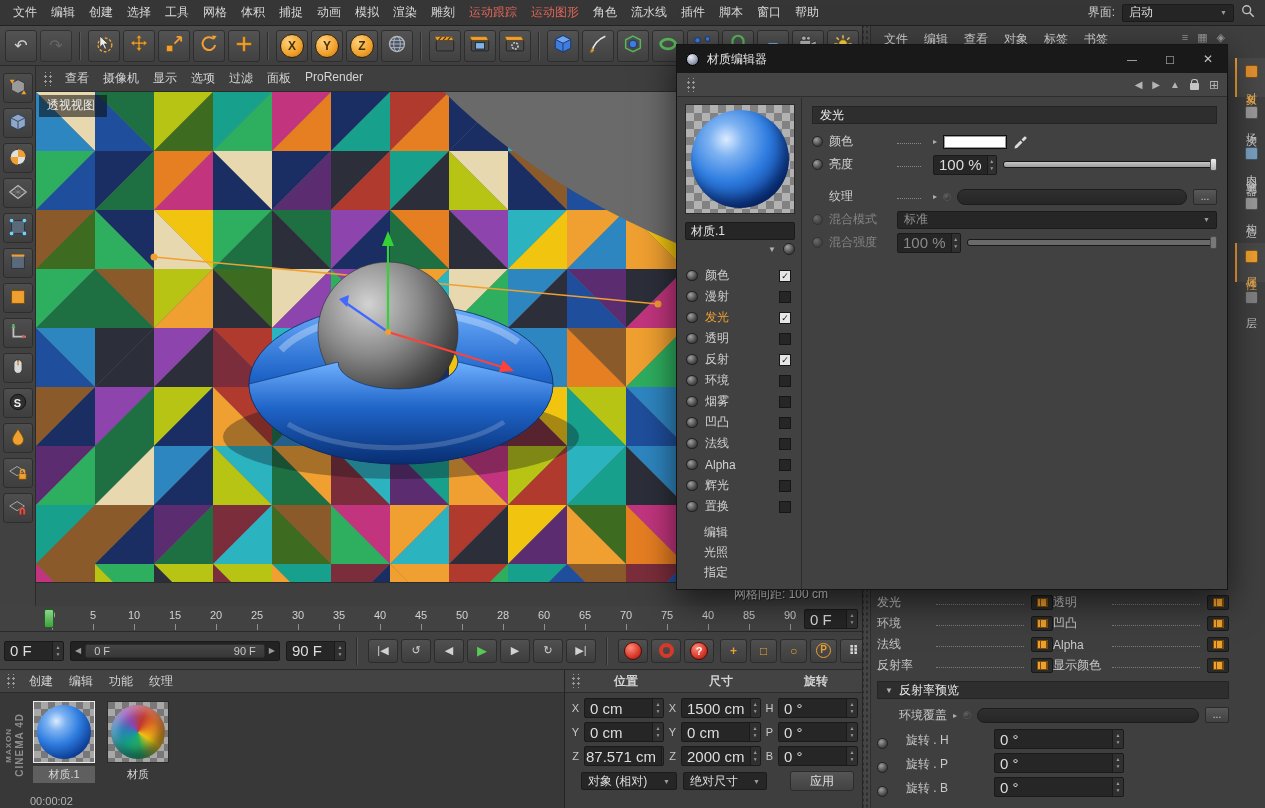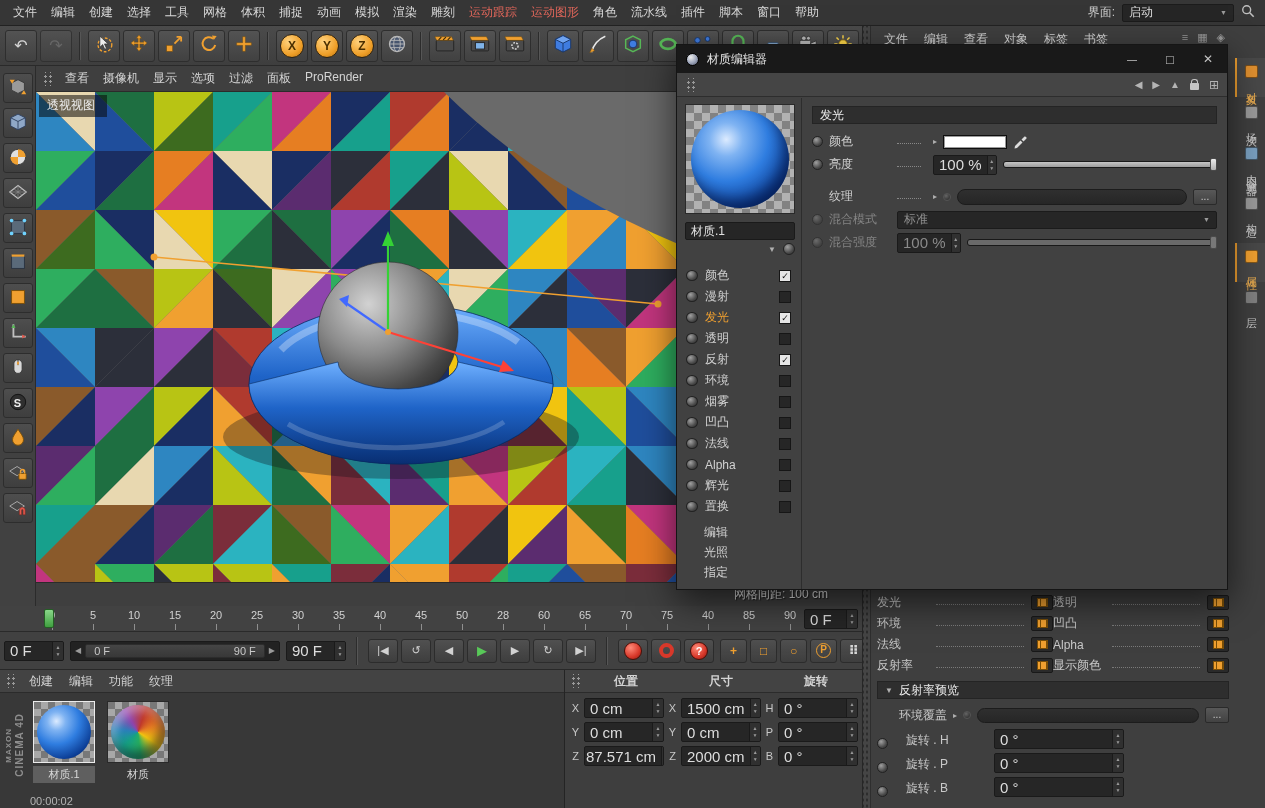--- a/index.html
+++ b/index.html
@@ -1024,20 +1024,29 @@
             <span class="val">2000 cm</span>
             <span class="step"></span>
           </div>
           <span class="ax-lbl">B</span>
           <div class="spin">
             <span class="val">0 °</span>
             <span class="step"></span>
           </div>
         </div>
       </div>
+    <div class="coord-foot">
+      <div class="dd mode1">
+        <span>对象 (相对)</span>
+      </div>
+      <div class="dd mode2">
+        <span>绝对尺寸</span>
+      </div>
+      <div class="apply-btn">应用</div>
+    </div>
   </div>
 
   <div class="dock">
     <div class="dock-grip"></div>
     <div class="om-menu" id="om-menu">
         <span class="om-mi">文件</span>
         <span class="om-mi">编辑</span>
         <span class="om-mi">查看</span>
         <span class="om-mi">对象</span>
         <span class="om-mi">标签</span>

